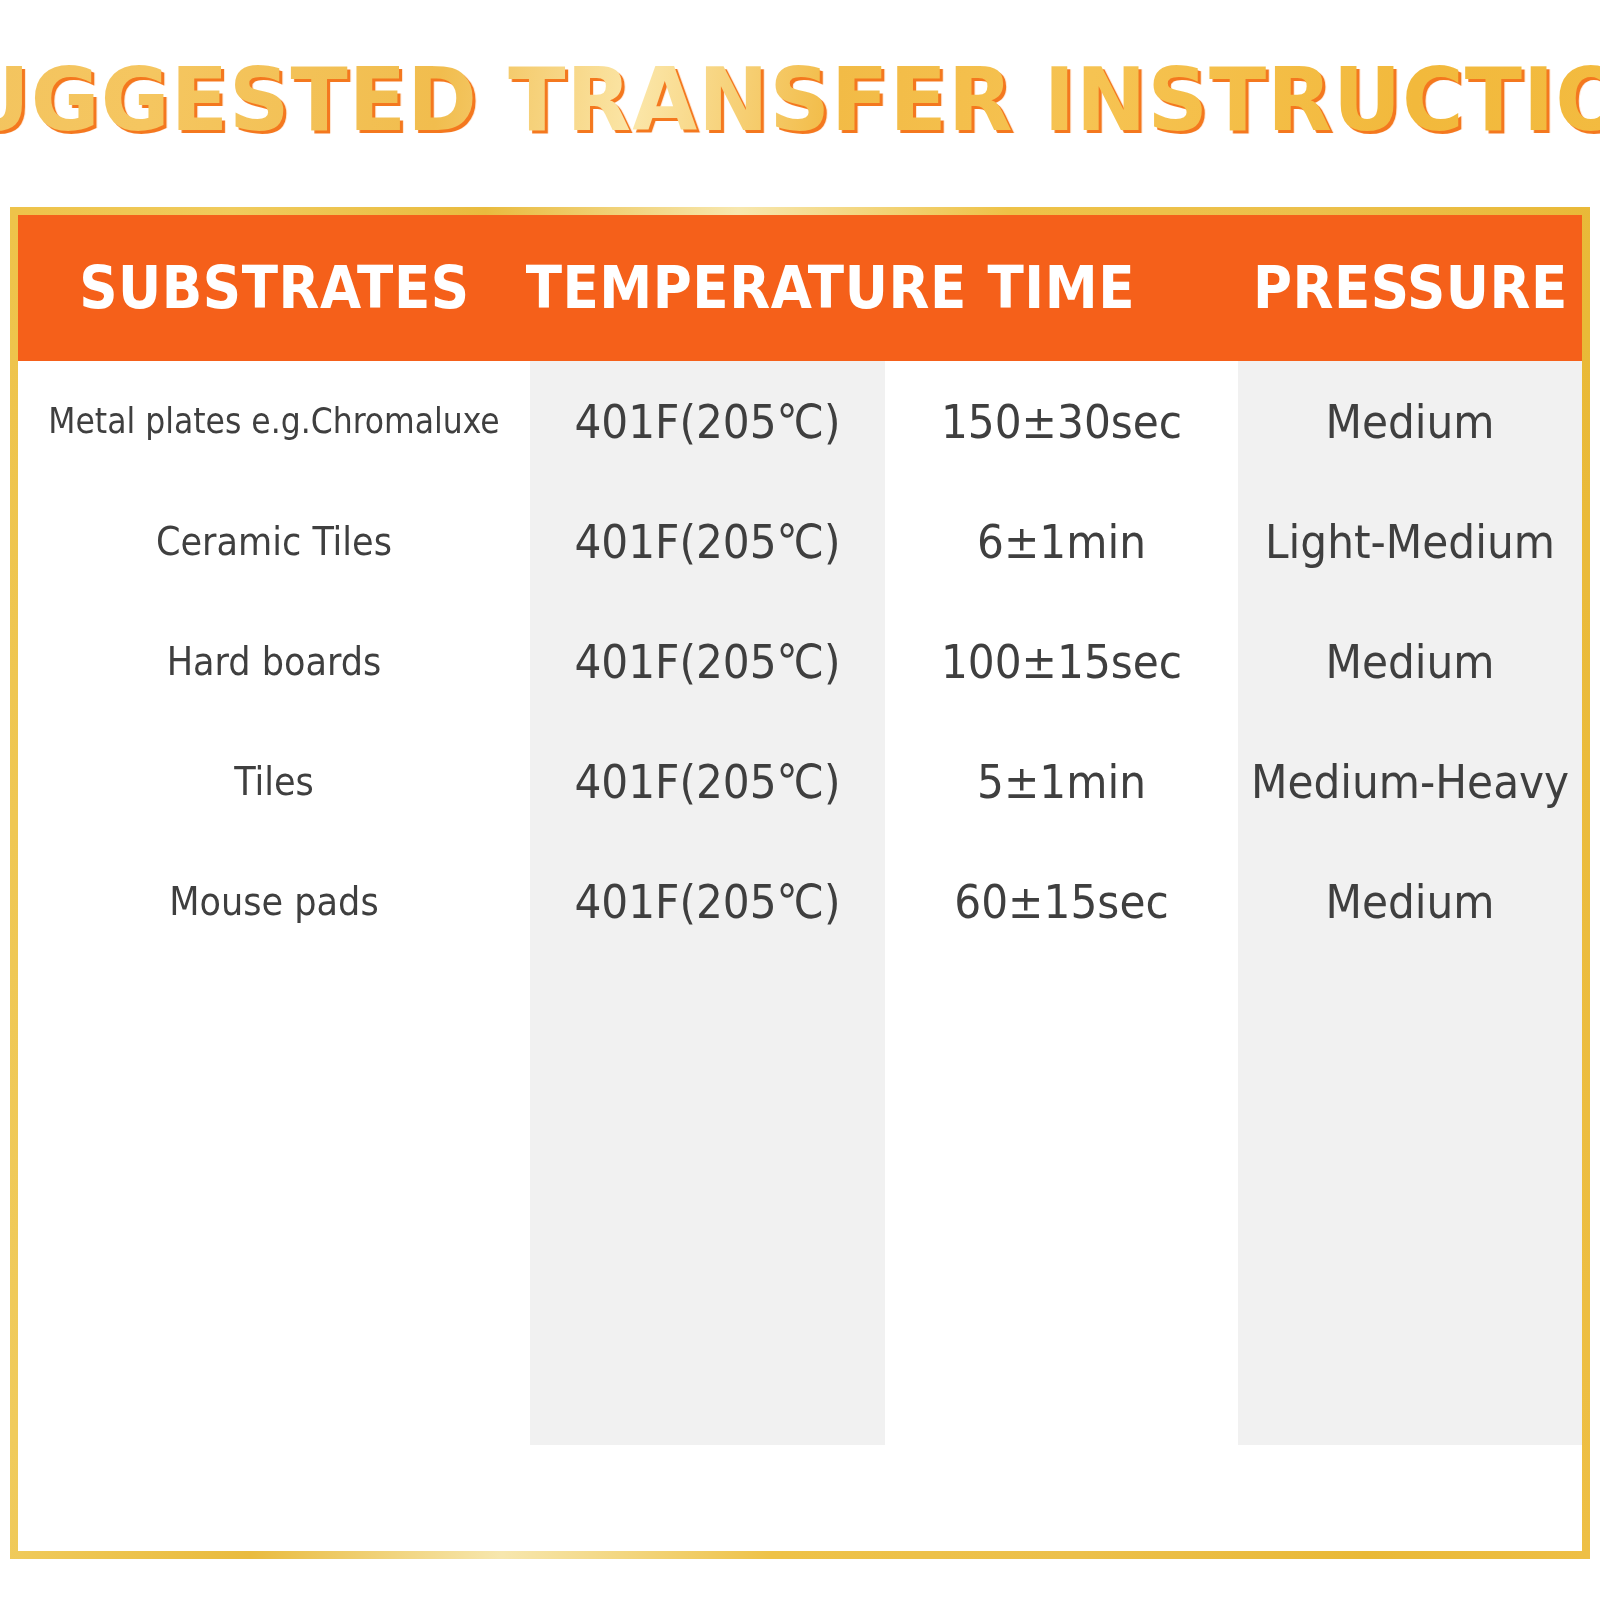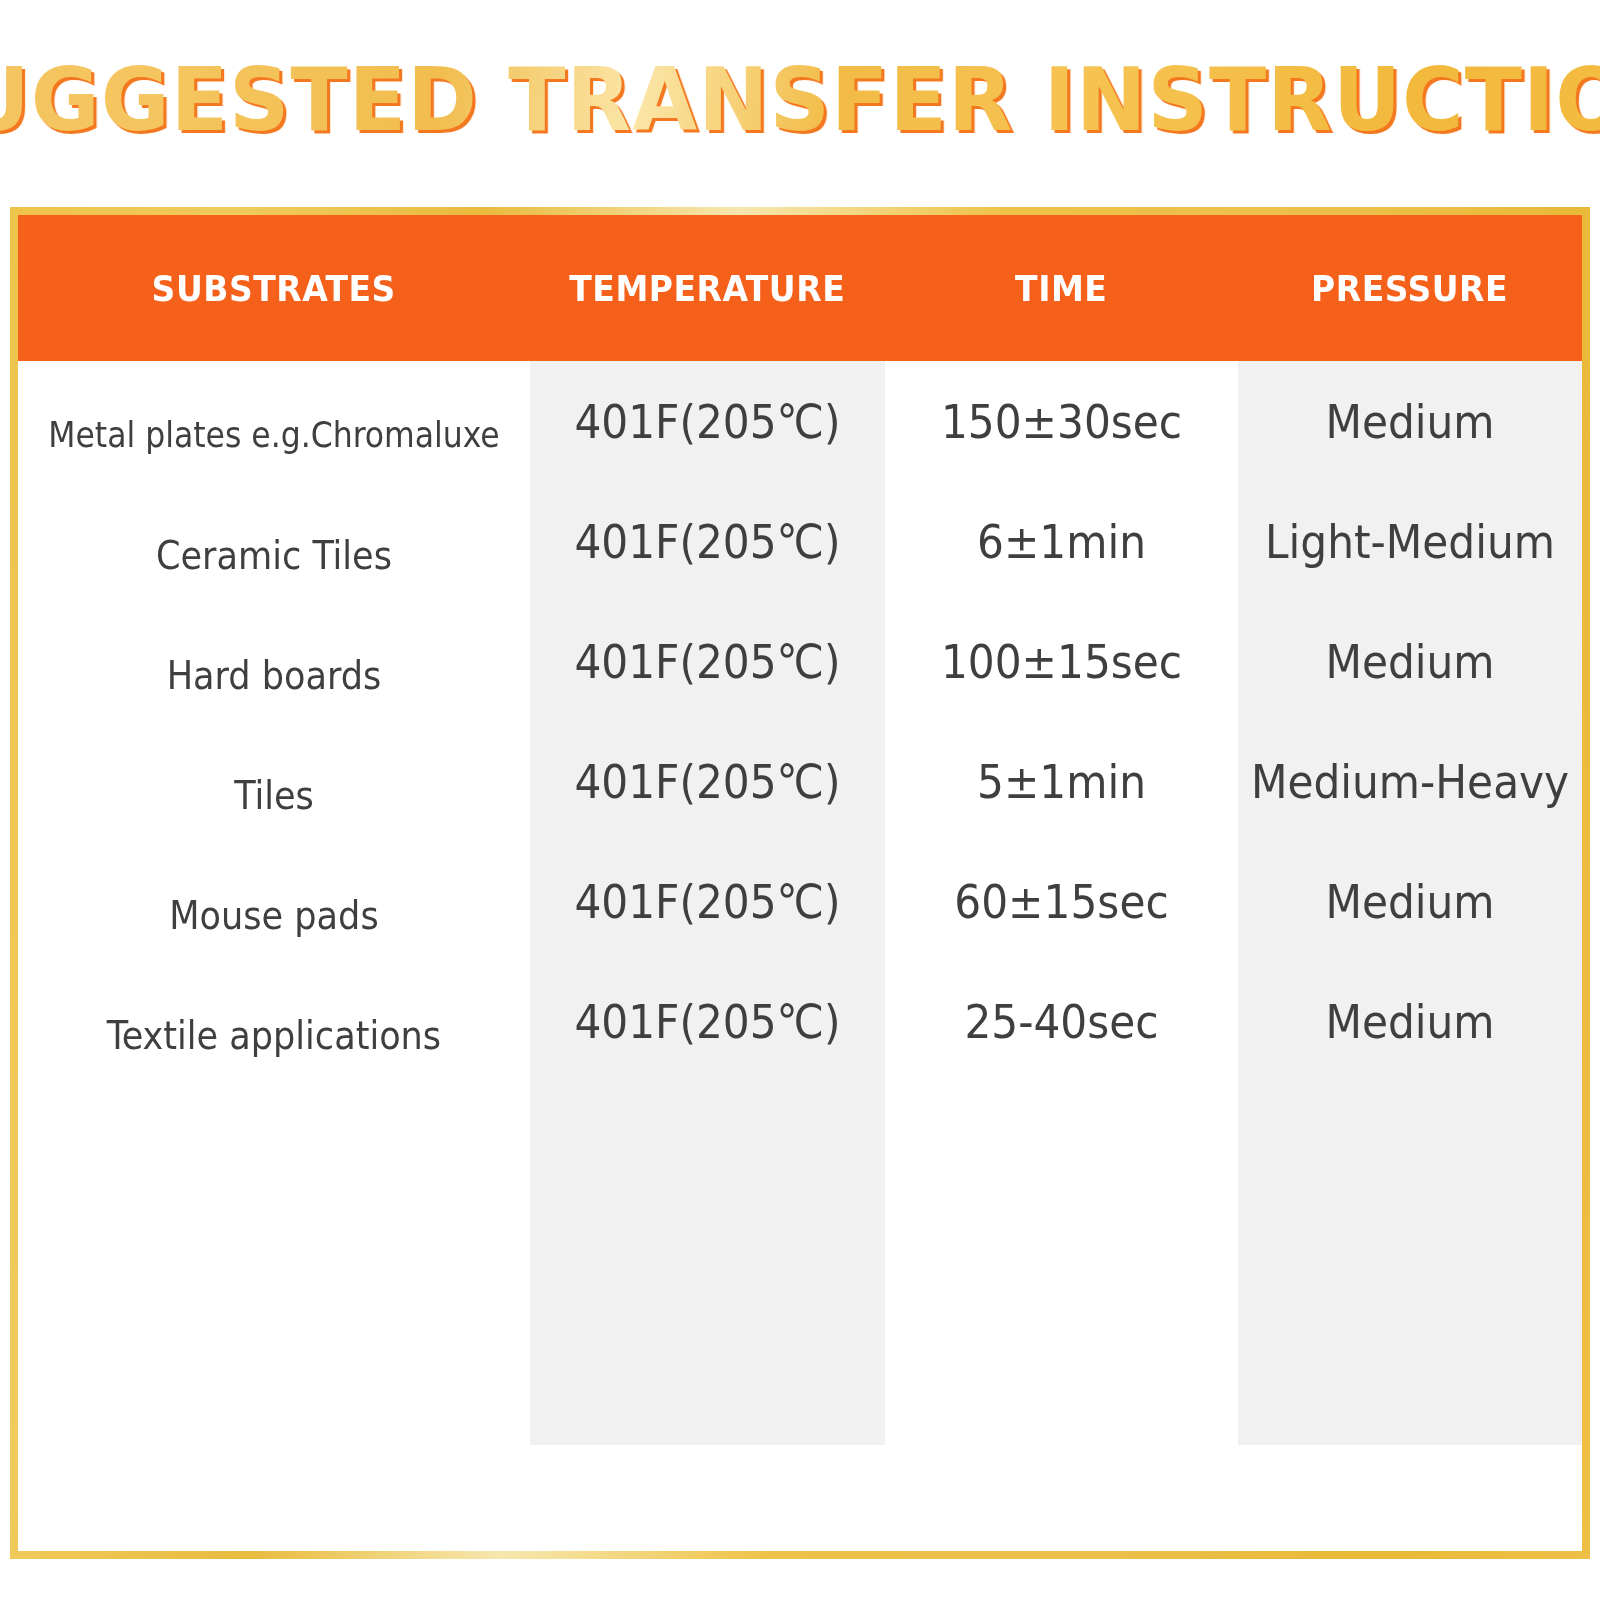--- a/index.html
+++ b/index.html
@@ -105,21 +105,21 @@
   table.t col.c2 { width: 355px; }
   table.t col.c3 { width: 353px; }
   table.t col.c4 { width: 344px; }
 
   thead th {
     background: #f5601a;
     color: #ffffff;
     height: 146px;
     font-family: "Liberation Sans Narrow", "DejaVu Sans Condensed", "Liberation Sans", sans-serif;
     font-weight: 700;
-    font-size: 36px;
+    font-size: 58px;
     letter-spacing: 0.5px;
     text-align: center;
     vertical-align: middle;
     white-space: nowrap;
     transform: none;
   }
   thead th span.hl {
     display: inline-block;
     transform: scaleX(1.02);
   }
@@ -131,21 +131,21 @@
     color: #3f3f3f;
     font-family: "Liberation Sans Narrow", "DejaVu Sans Condensed", "Liberation Sans", sans-serif;
     font-size: 40px;
     font-weight: 400;
     white-space: nowrap;
     background: transparent;
   }
   tbody td.sub {
     font-size: 39px;
     position: relative;
-    top: 14px;
+    top: 0;
   }
   tbody td.sub.narrow { font-size: 35px; }
   tbody td.time, tbody td.temp, tbody td.pres { font-size: 47px; }
 
   
   .note {
     position: absolute;
     left: 0;
     bottom: 0;
     width: 100%;
@@ -215,26 +215,20 @@
             <td class="temp">401F(205℃)</td>
             <td class="time">5±1min</td>
             <td class="pres">Medium-Heavy</td>
           </tr>
           <tr>
             <td class="sub">Mouse pads</td>
             <td class="temp">401F(205℃)</td>
             <td class="time">60±15sec</td>
             <td class="pres">Medium</td>
           </tr>
-          <tr>
-            <td class="sub">Textile applications</td>
-            <td class="temp">401F(205℃)</td>
-            <td class="time">25-40sec</td>
-            <td class="pres">Medium</td>
-          </tr>
         </tbody>
       </table>
 
 
     </div>
   </div>
 
 </div>
 
 </body></html>

